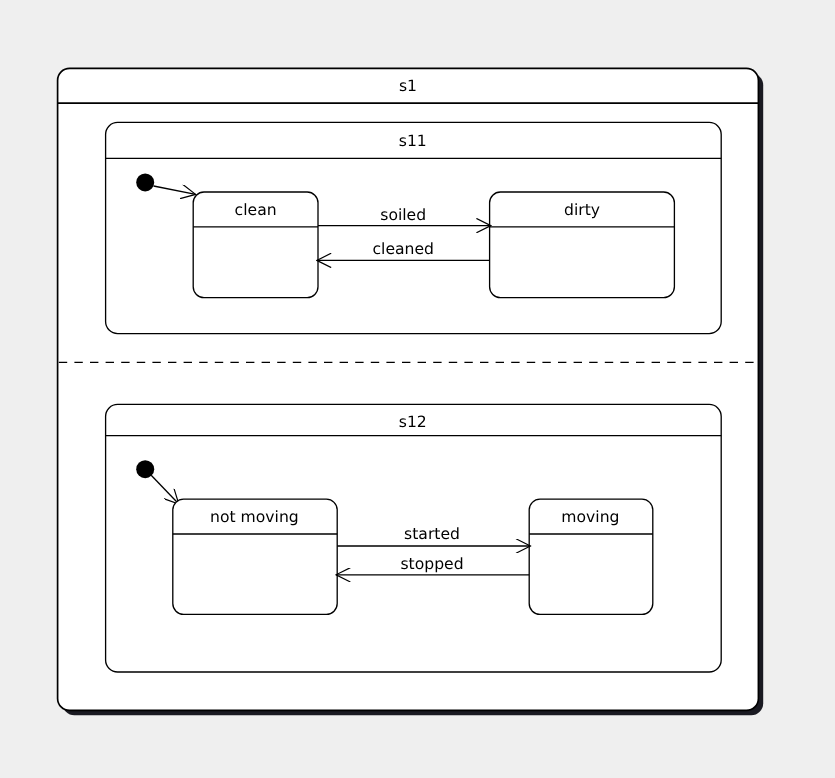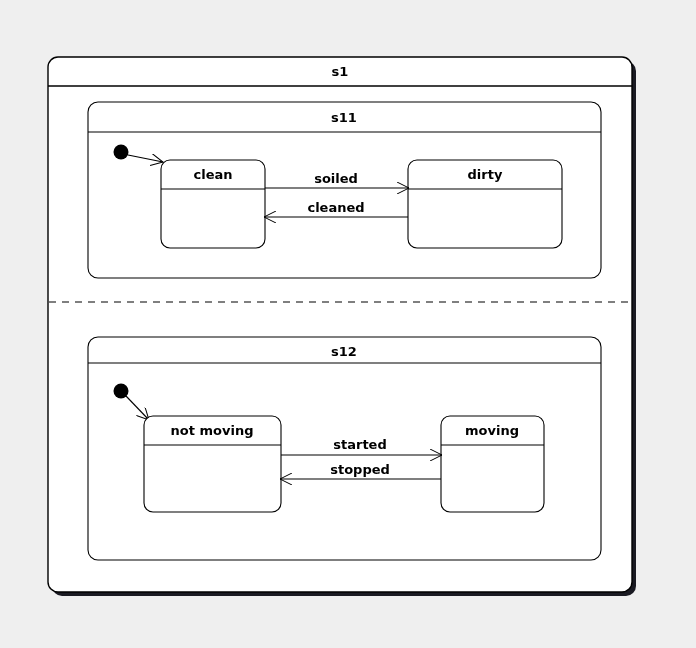--- a/index.html
+++ b/index.html
@@ -10,21 +10,20 @@
   body {
     width: 696px;
     height: 648px;
     font-family: "DejaVu Sans", sans-serif;
     overflow: hidden;
   }
   #canvas {
     position: relative;
     width: 696px;
     height: 488px;
-    font-weight: bold;
   }
   svg.diagram {
     position: absolute;
     top: 0;
     left: 0;
     width: 696px;
     height: 648px;
   }
   text {
     font-family: "DejaVu Sans", sans-serif;

